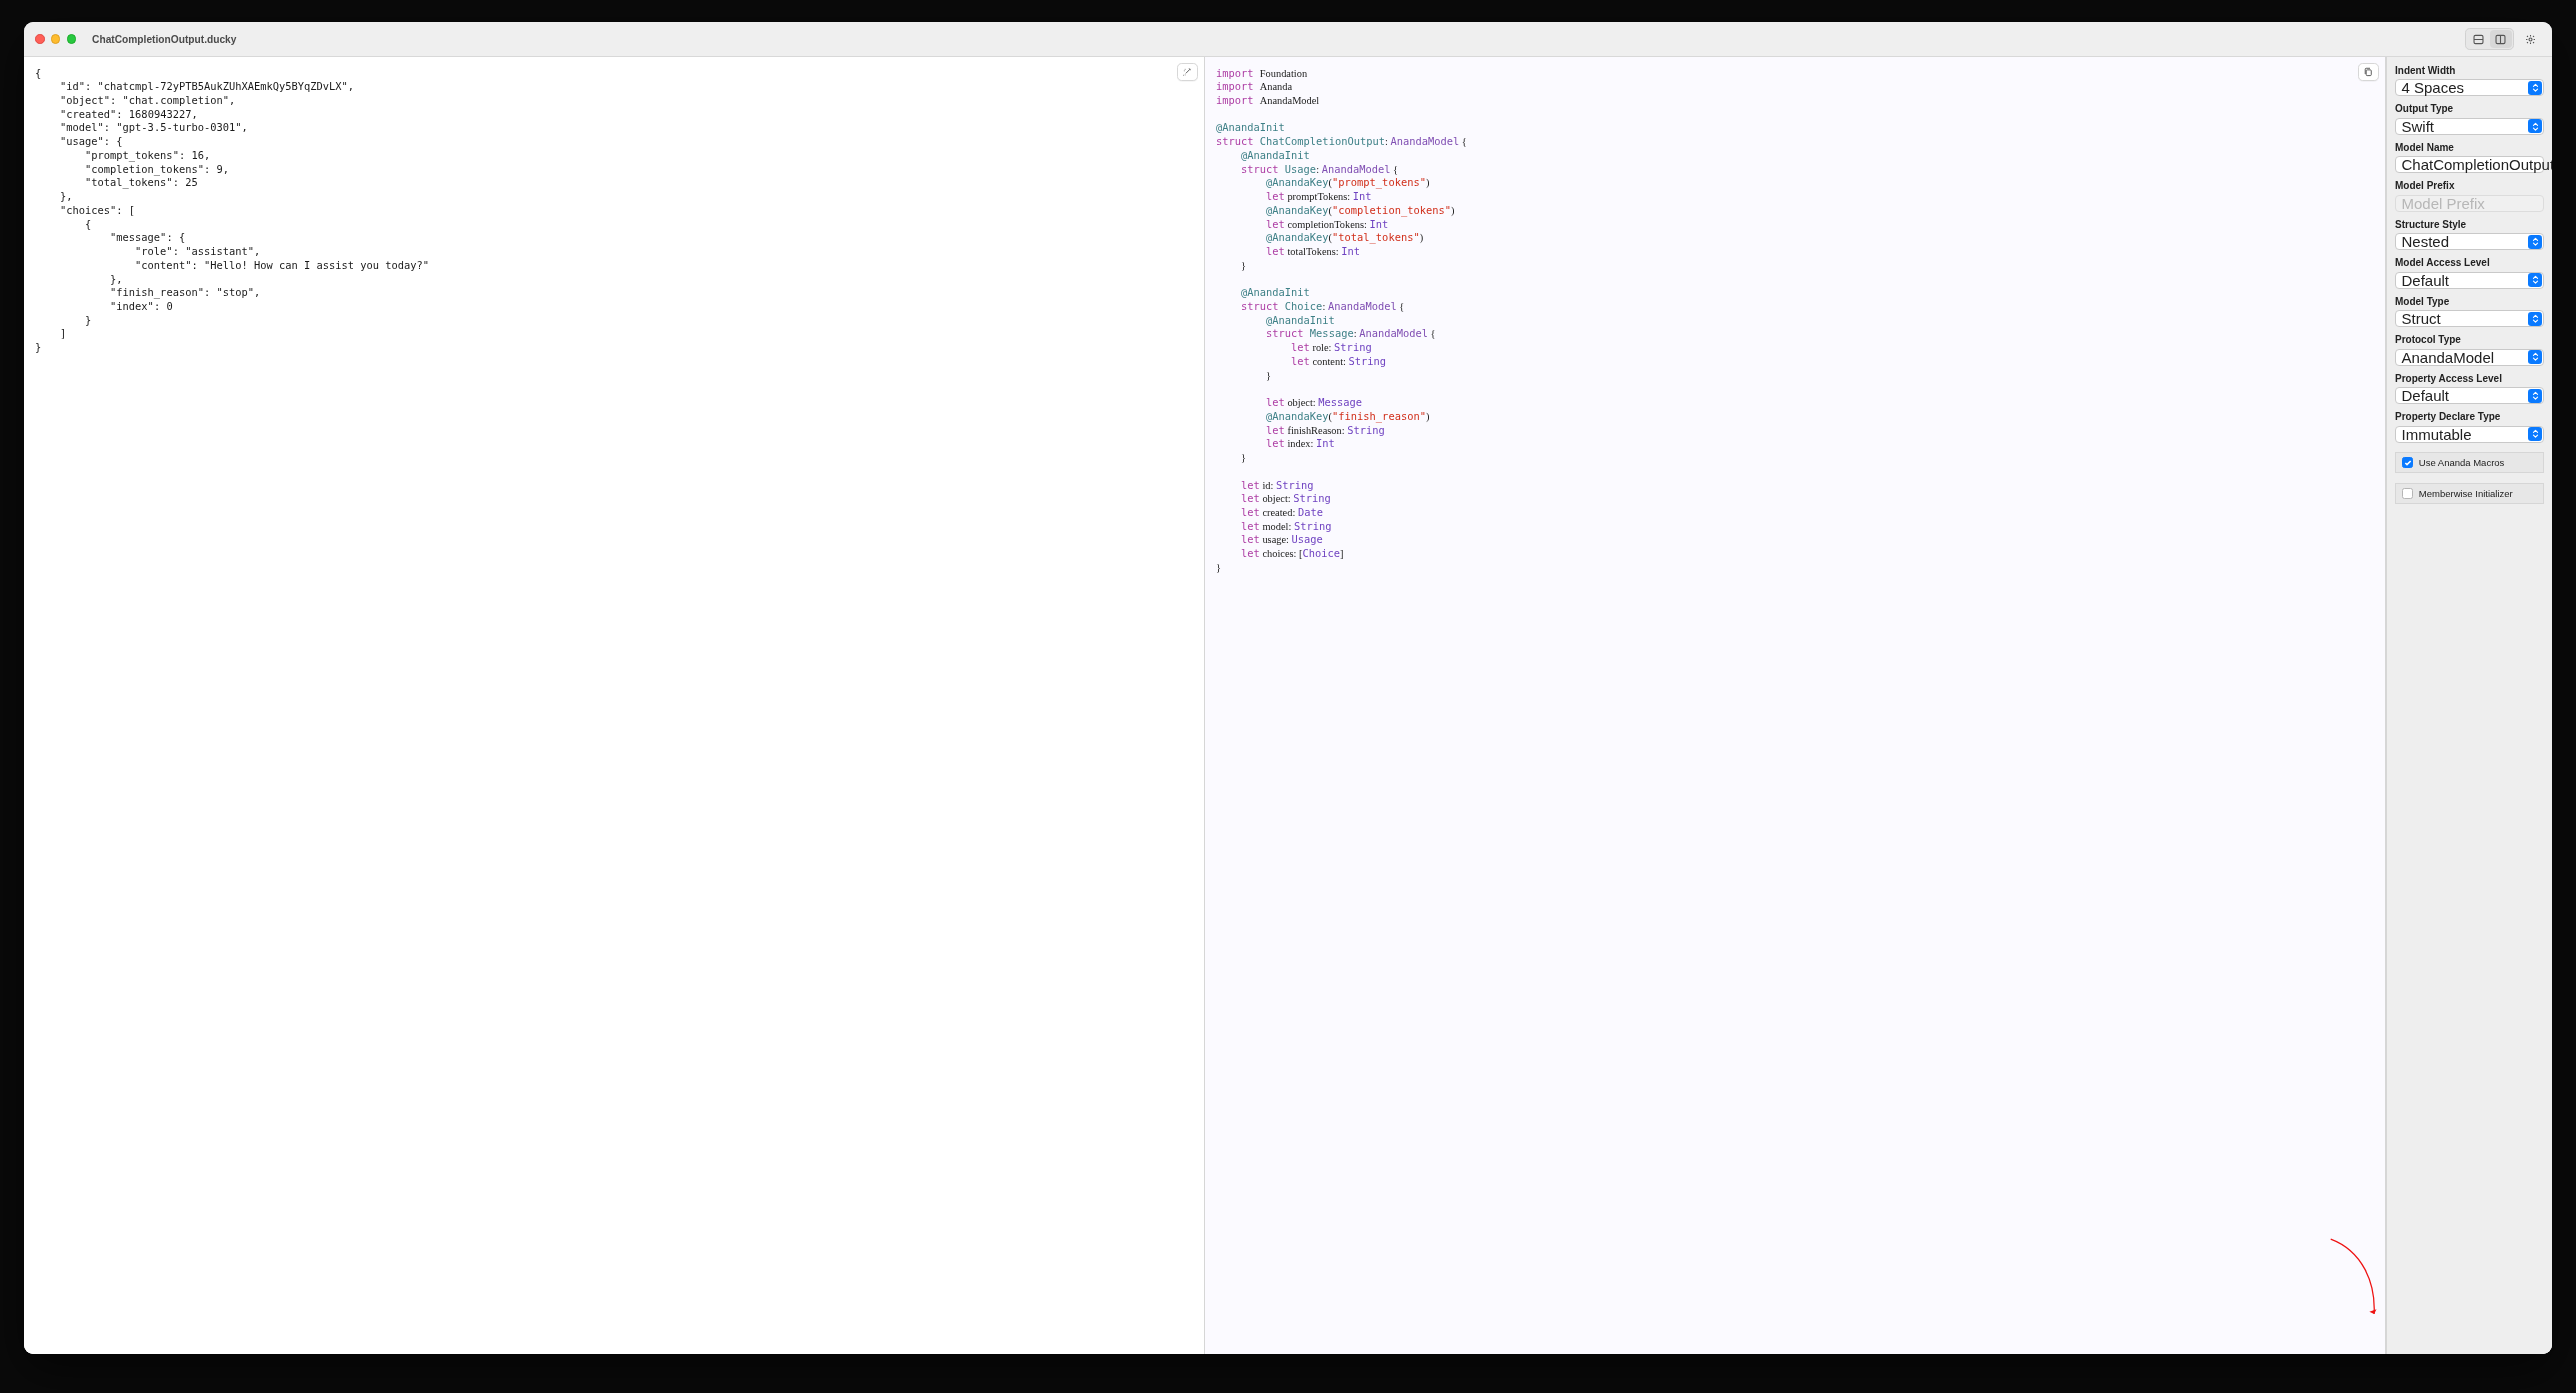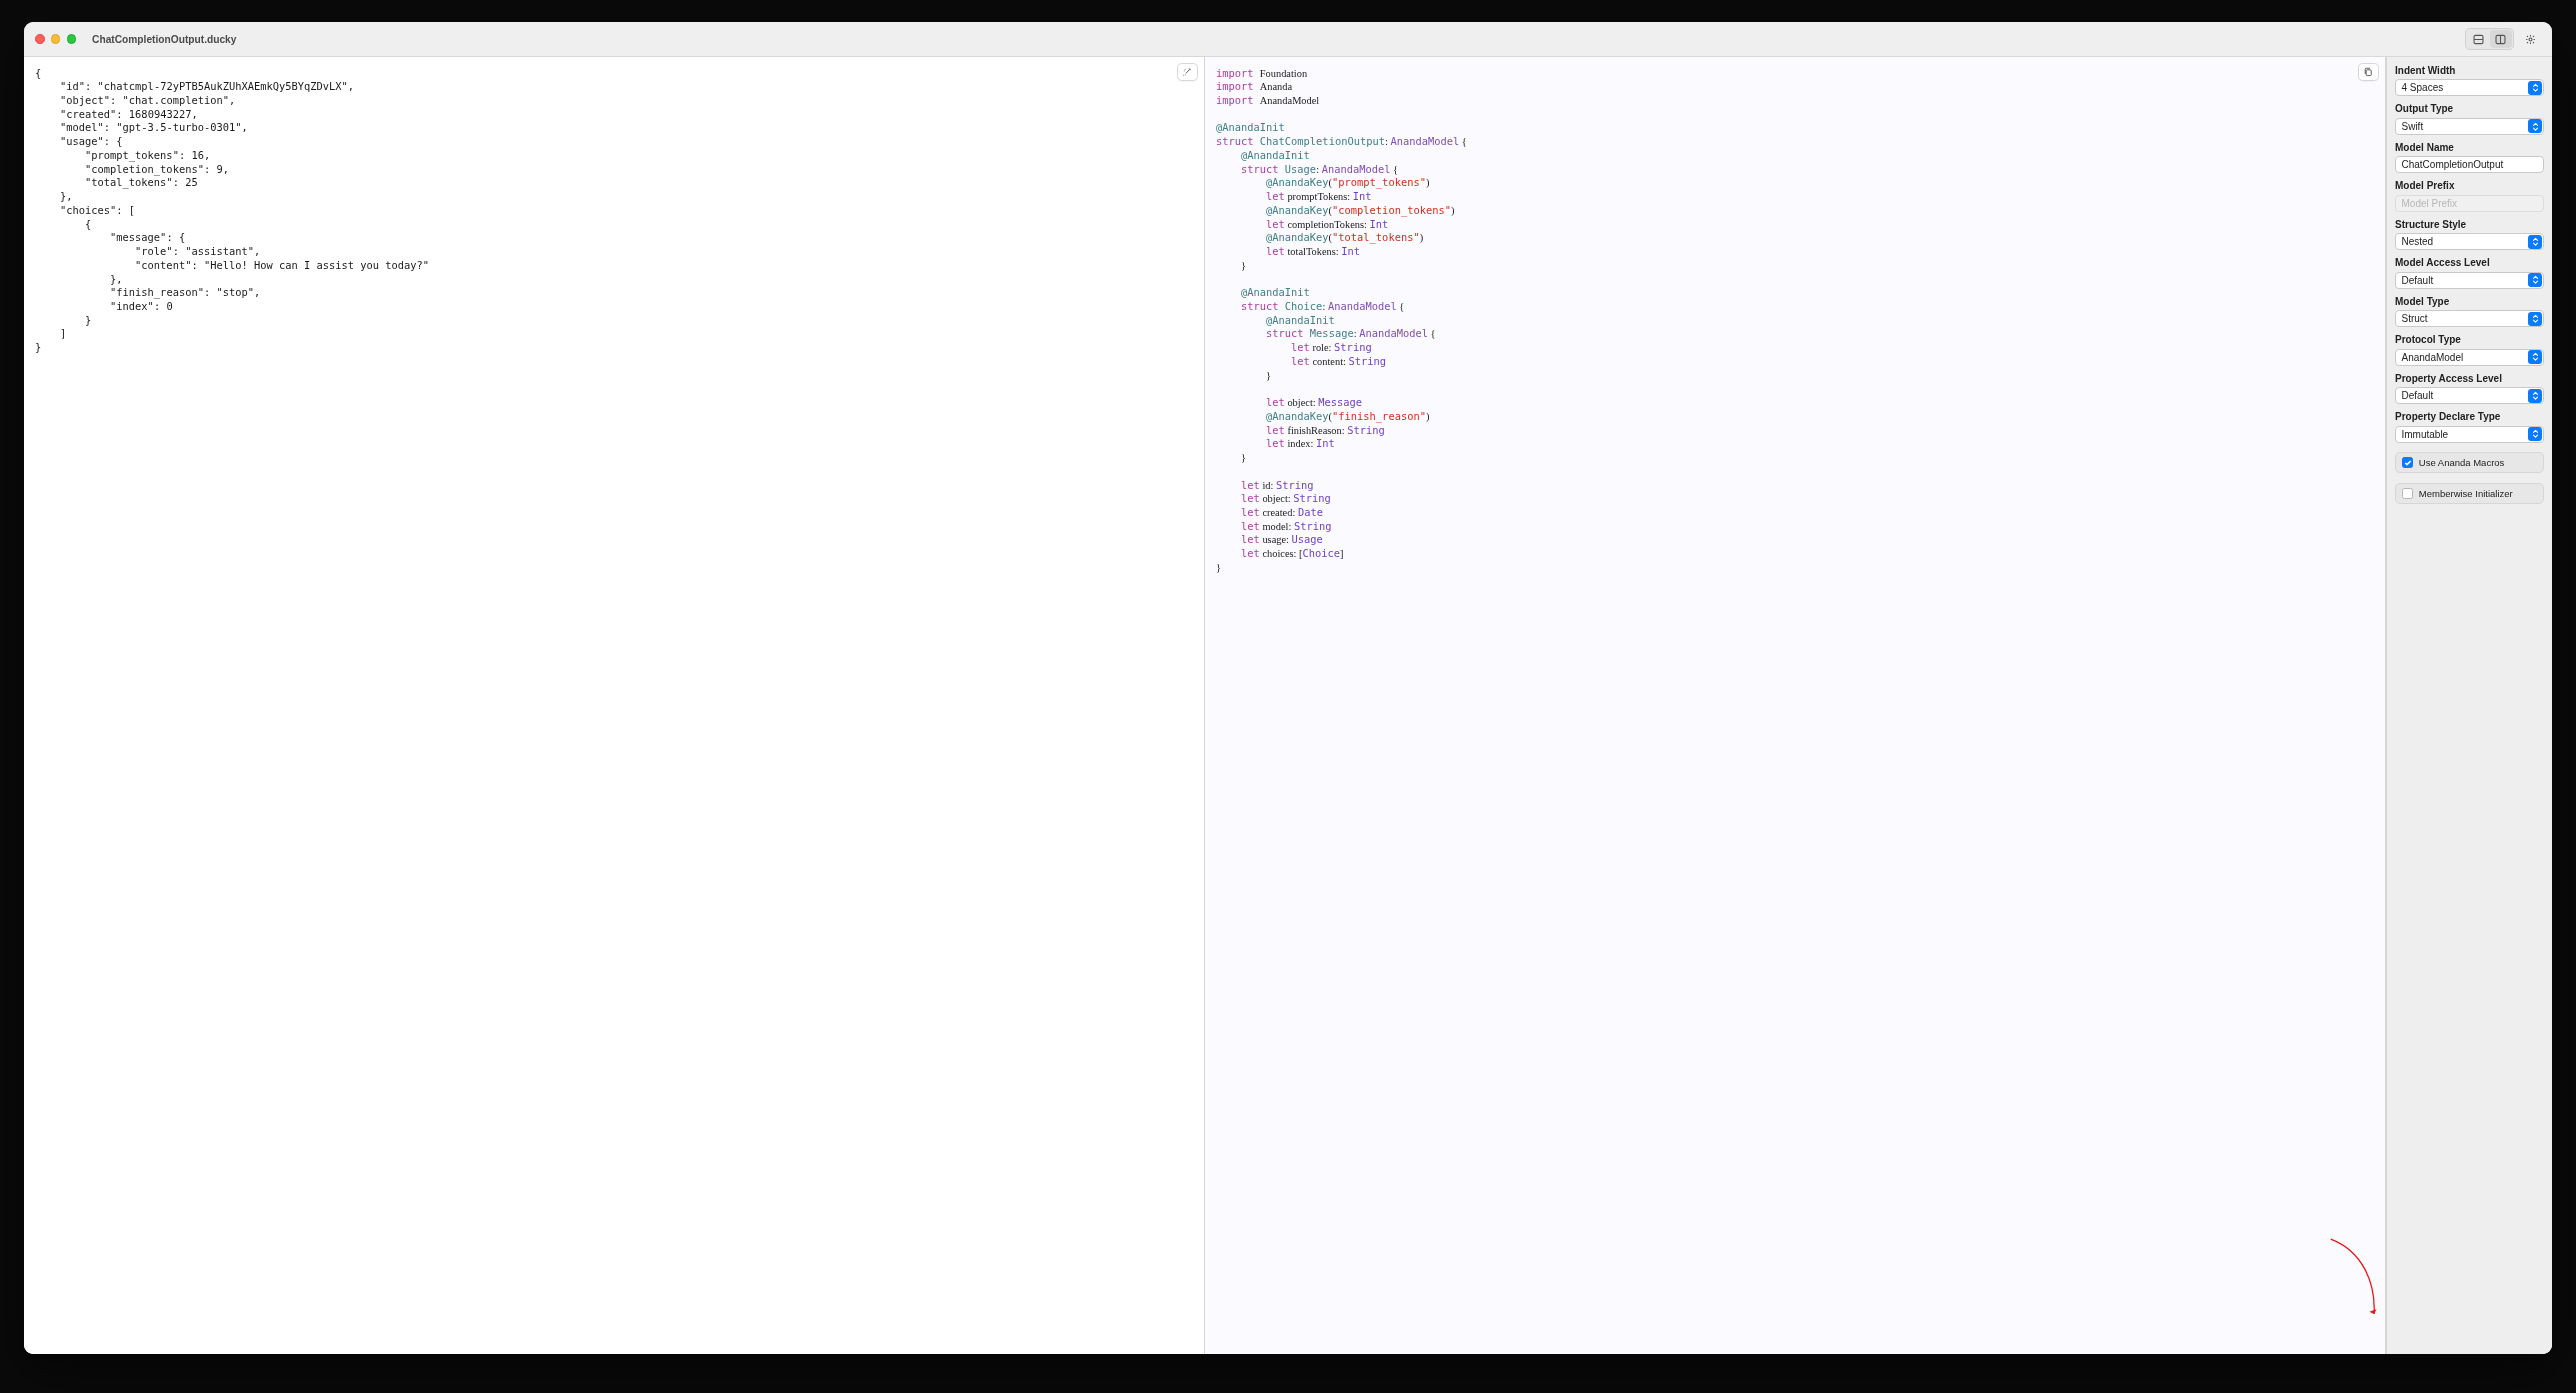--- a/index.html
+++ b/index.html
@@ -148,21 +148,21 @@
     color: #222;
     margin-bottom: 3.2px;
     display: block;
   }
   .select, .text-input {
     width: 100%;
     height: 17.3px;
     border: 0.8px solid #c9c9c9;
     border-radius: 4px;
     background: #ffffff;
-    font-size: 10px;
+    font-size: 15px;
     padding: 0 17.3px 0 5.5px;
     color: #222;
     position: relative;
     display: flex;
     align-items: center;
   }
   .text-input { padding-right: 5.5px; }
   .text-input.placeholder { color: #b7b7b7; background: #f0f0f0; border-color: #dcdcdc; }
   .select-wrap { position: relative; }
   .select-caret {
@@ -173,21 +173,21 @@
     background: #0a7aff;
     display: flex; align-items: center; justify-content: center;
   }
   .select-caret svg { width: 7px; height: 9.5px; fill: #fff; }
   .check-row {
     display: flex;
     align-items: center;
     gap: 5.5px;
     background: #e7e7e7;
     border: 0.8px solid #d6d6d6;
-    border-radius: 5px;
+    border-radius: 0;
     padding: 4px 6.3px;
     margin-top: 9.5px;
     font-size: 9.5px;
     color: #222;
   }
   .check {
     width: 11px; height: 11px;
     border-radius: 2.4px;
     border: 0.8px solid #b5b5b5;
     background: #fff;

